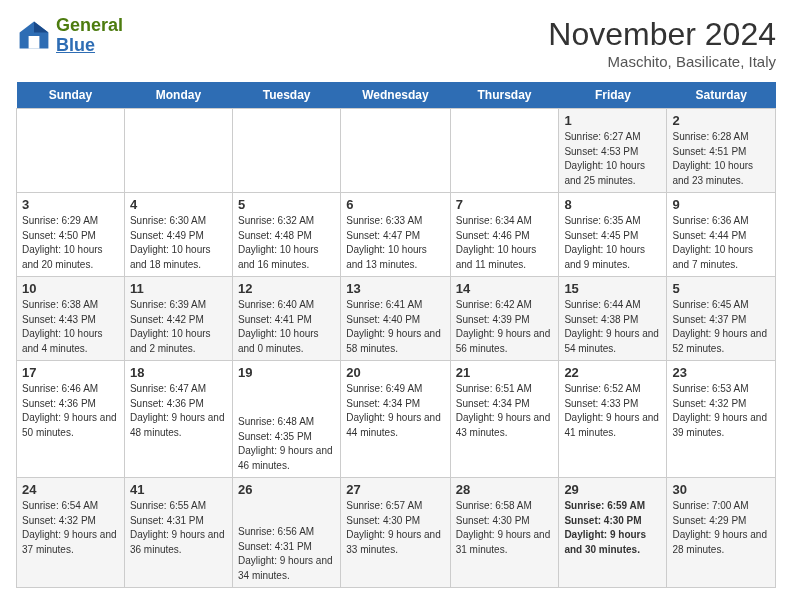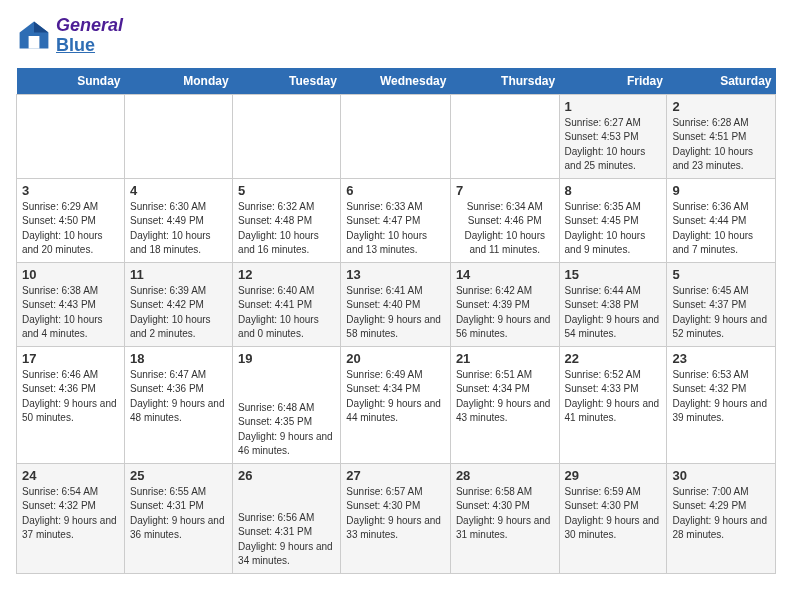--- a/index.html
+++ b/index.html
@@ -19,21 +19,21 @@
     .logo {
       display: flex;
       align-items: center;
       gap: 4px;
     }
     .logo-text {
       font-size: 18px;
       font-weight: bold;
       line-height: 1.1;
     }
-    .logo-text .general { color: #4c1d95; font-style: italic; }
+    .logo-text .general { color: #4d7c0f; }
     .logo-text .blue { color: #2e6db4; text-decoration: underline; }
     .logo-icon {
       width: 36px;
       height: 36px;
     }
     .title-block {
       text-align: right;
     }
     .month-title {
       font-size: 32px;
@@ -46,21 +46,21 @@
     }
     table {
       width: 100%;
       border-collapse: collapse;
       font-size: 11px;
     }
     thead tr th {
       background-color: #2e6db4;
       color: #fff;
       padding: 6px 4px;
-      text-align: right;
+      text-align: center;
       font-size: 12px;
       font-weight: bold;
     }
     tbody tr td {
       border: 1px solid #ccc;
       vertical-align: top;
       padding: 4px 5px;
       width: 112px;
       min-height: 70px;
       color: #333;
@@ -93,20 +93,24 @@
     <svg class="logo-icon" viewBox="0 0 40 40">
       <polygon points="20,4 36,16 36,34 4,34 4,16" fill="#2e6db4"></polygon>
       <polygon points="20,4 36,16 20,16" fill="#1a4a8a"></polygon>
       <rect x="14" y="20" width="12" height="14" fill="#fff"></rect>
     </svg>
     <div class="logo-text">
       <div><span class="general">General</span></div>
       <div><span class="blue">Blue</span></div>
     </div>
   </div>
+  <div class="title-block">
+    <div class="month-title">November 2024</div>
+    <div class="location">Maschito, Basilicate, Italy</div>
+  </div>
 </div>
 
 <table>
   <thead>
     <tr>
     <th>Sunday</th>
         <th>Monday</th>
         <th>Tuesday</th>
         <th>Wednesday</th>
         <th>Thursday</th>
@@ -154,21 +158,21 @@
 Daylight: 10 hours and 16 minutes.</div>
         </td>
         <td>
           <div class="day-number">6</div>
           <div class="day-info" style="white-space: pre-line;">Sunrise: 6:33 AM
 Sunset: 4:47 PM
 Daylight: 10 hours and 13 minutes.</div>
         </td>
         <td>
           <div class="day-number">7</div>
-          <div class="day-info" style="white-space: pre-line; text-align: center;">Sunrise: 6:34 AM
+          <div class="day-info" style="white-space: pre-line;">Sunrise: 6:34 AM
 Sunset: 4:46 PM
 Daylight: 10 hours and 11 minutes.</div>
         </td>
         <td>
           <div class="day-number">8</div>
           <div class="day-info" style="white-space: pre-line;">Sunrise: 6:35 AM
 Sunset: 4:45 PM
 Daylight: 10 hours and 9 minutes.</div>
         </td>
         <td>
@@ -267,21 +271,21 @@
         </td>
       </tr>
       <tr>
         <td>
           <div class="day-number">24</div>
           <div class="day-info" style="white-space: pre-line;">Sunrise: 6:54 AM
 Sunset: 4:32 PM
 Daylight: 9 hours and 37 minutes.</div>
         </td>
         <td>
-          <div class="day-number">25</div>
+          <div class="day-number">41</div>
           <div class="day-info" style="white-space: pre-line;">Sunrise: 6:55 AM
 Sunset: 4:31 PM
 Daylight: 9 hours and 36 minutes.</div>
         </td>
         <td>
           <div class="day-number">26</div>
           <div class="day-info" style="white-space: pre-line; margin-top: 28px;">Sunrise: 6:56 AM
 Sunset: 4:31 PM
 Daylight: 9 hours and 34 minutes.</div>
         </td>
@@ -292,21 +296,21 @@
 Daylight: 9 hours and 33 minutes.</div>
         </td>
         <td>
           <div class="day-number">28</div>
           <div class="day-info" style="white-space: pre-line;">Sunrise: 6:58 AM
 Sunset: 4:30 PM
 Daylight: 9 hours and 31 minutes.</div>
         </td>
         <td>
           <div class="day-number">29</div>
-          <div class="day-info" style="white-space: pre-line;">Sunrise: 6:59 AM
+          <div class="day-info" style="white-space: pre-line; font-weight: bold;">Sunrise: 6:59 AM
 Sunset: 4:30 PM
 Daylight: 9 hours and 30 minutes.</div>
         </td>
         <td>
           <div class="day-number">30</div>
           <div class="day-info" style="white-space: pre-line;">Sunrise: 7:00 AM
 Sunset: 4:29 PM
 Daylight: 9 hours and 28 minutes.</div>
         </td>
       </tr>

